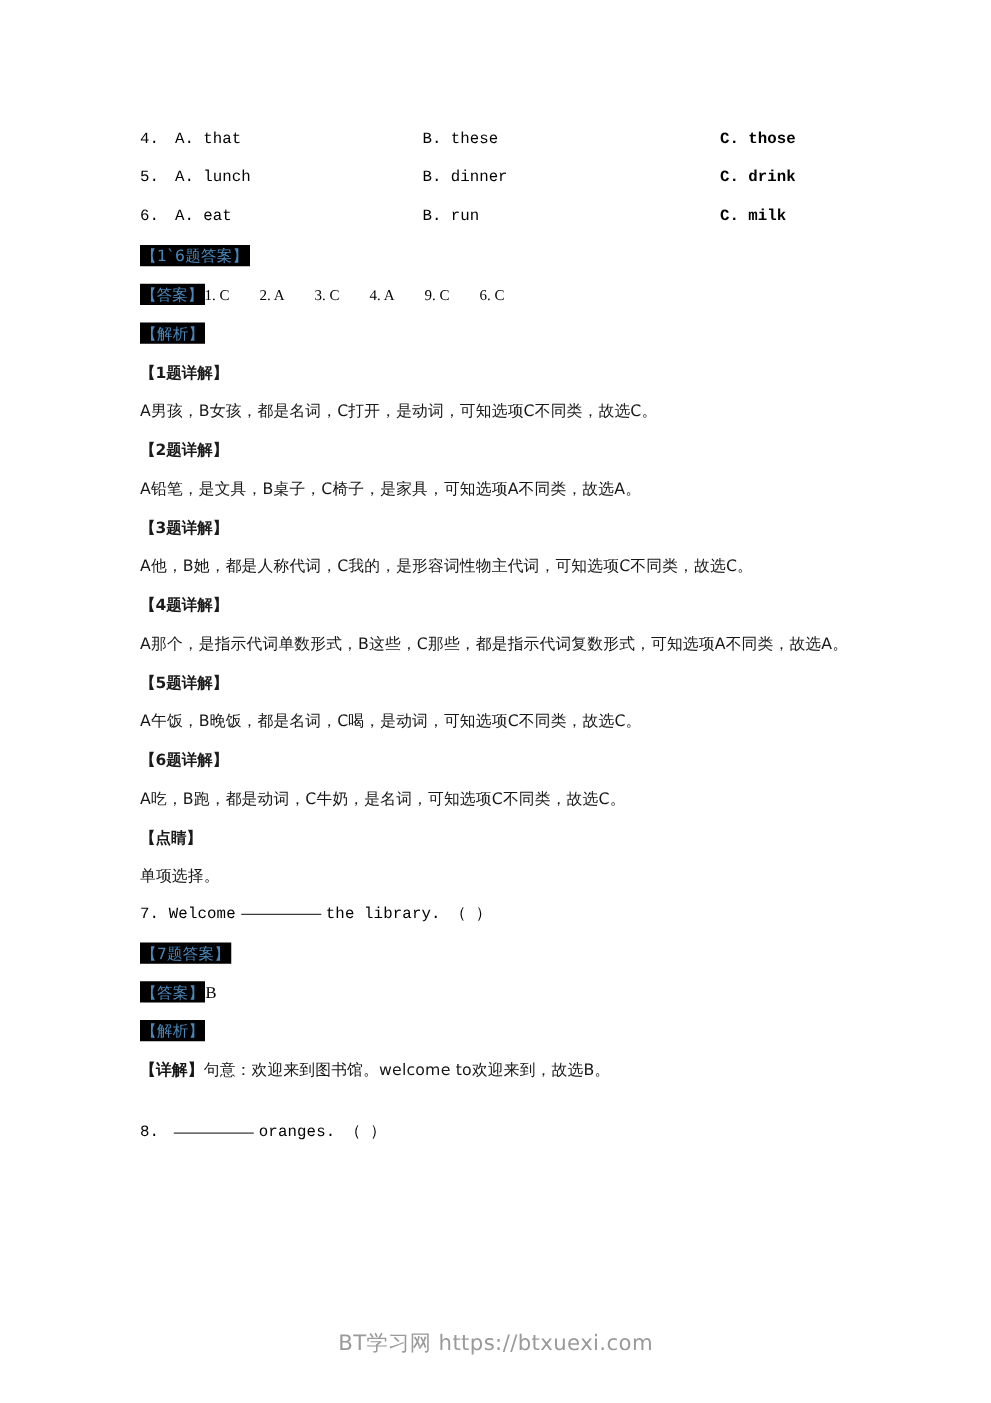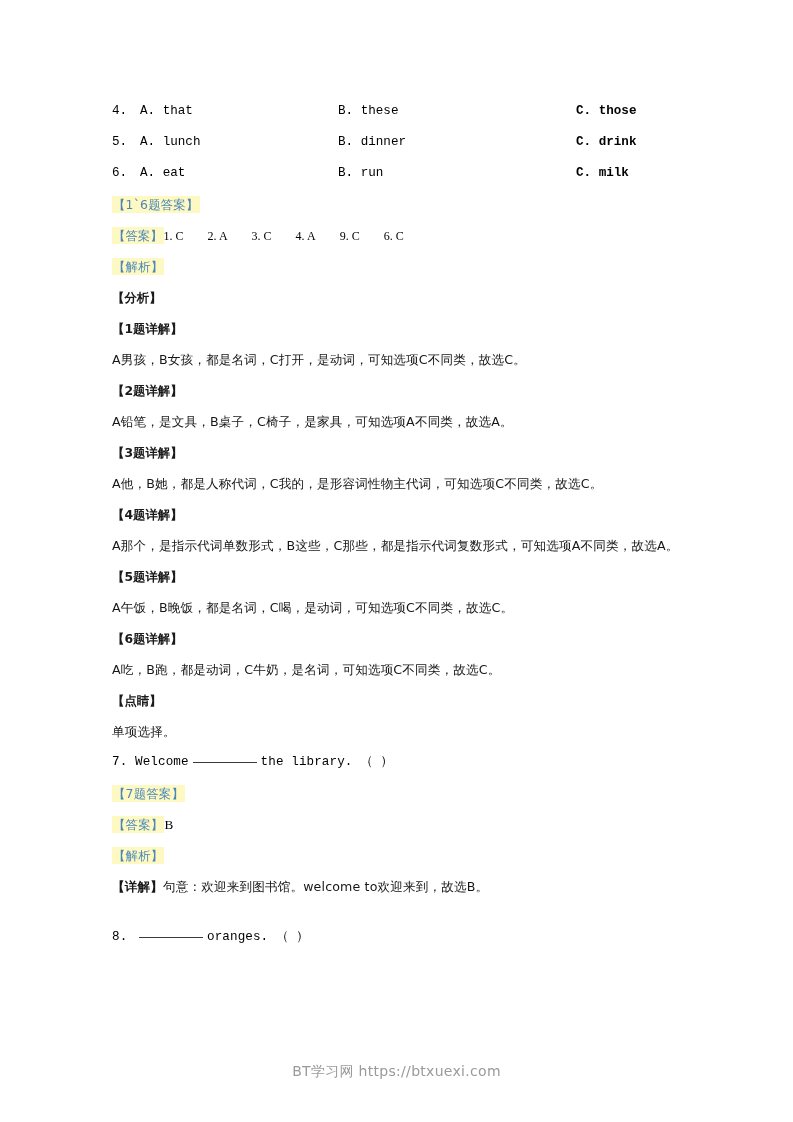--- a/index.html
+++ b/index.html
@@ -57,21 +57,21 @@
     position: absolute;
     left: 0px;
     top: 0;
     font-family: "Liberation Mono", "DejaVu Sans Mono", monospace;
     font-size: 12.6px;
   }
   .optrow .cA.indent { left: 28px; }
   
   .bluelabel {
     color: #4a86b8;
-    background: #fef9c3;
+    background: #000000;
     font-family: "DejaVu Sans", sans-serif;
     font-size: 12.4px;
     padding: 1px 1px;
   }
   .ansline {
     font-size: 13px;
     line-height: 31px;
     height: 31px;
     white-space: nowrap;
   }
@@ -117,21 +117,21 @@
   }
   .gap-md { height: 20px; }
   
   .footer {
     position: absolute;
     left: 0;
     top: 1063px;
     width: 793px;
     text-align: center;
     font-family: "DejaVu Sans", sans-serif;
-    font-size: 14px;
+    font-size: 17px;
     color: #9a9a9a;
     letter-spacing: 0.3px;
   }
 </style>
 </head>
 <body>
 
 <div class="page">
 
   <div>
@@ -160,21 +160,20 @@
   </div>
 
   <div class="ansline">
     <span class="bluelabel">【答案】</span><span class="ansitem">1. C</span><span class="ansitem">2. A</span><span class="ansitem">3. C</span><span class="ansitem">4. A</span><span class="ansitem">9. C</span><span class="ansitem">6. C</span>
   </div>
 
   <div class="line">
     <span class="bluelabel">【解析】</span>
   </div>
 
-  <div class="bkhead">【分析】</div>
 
   <div>
     <div class="bkhead">【1题详解】</div>
     <div class="cnpara nowrap">A男孩，B女孩，都是名词，C打开，是动词，可知选项C不同类，故选C。</div>
 
     <div class="bkhead">【2题详解】</div>
     <div class="cnpara nowrap">A铅笔，是文具，B桌子，C椅子，是家具，可知选项A不同类，故选A。</div>
 
     <div class="bkhead">【3题详解】</div>
     <div class="cnpara nowrap">A他，B她，都是人称代词，C我的，是形容词性物主代词，可知选项C不同类，故选C。</div>

